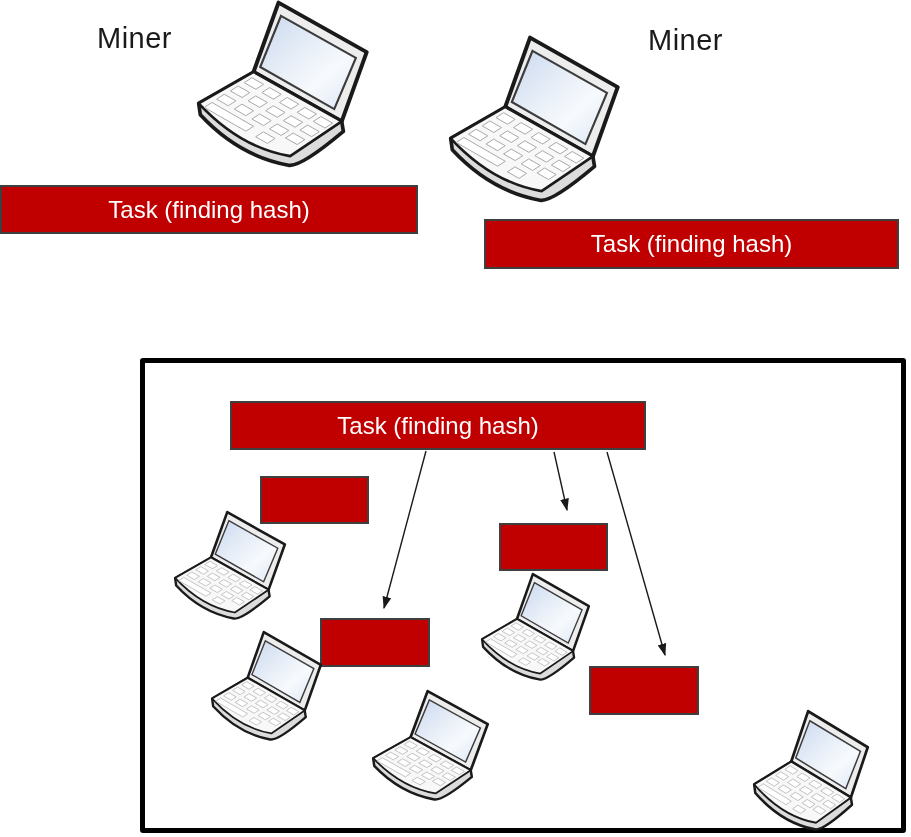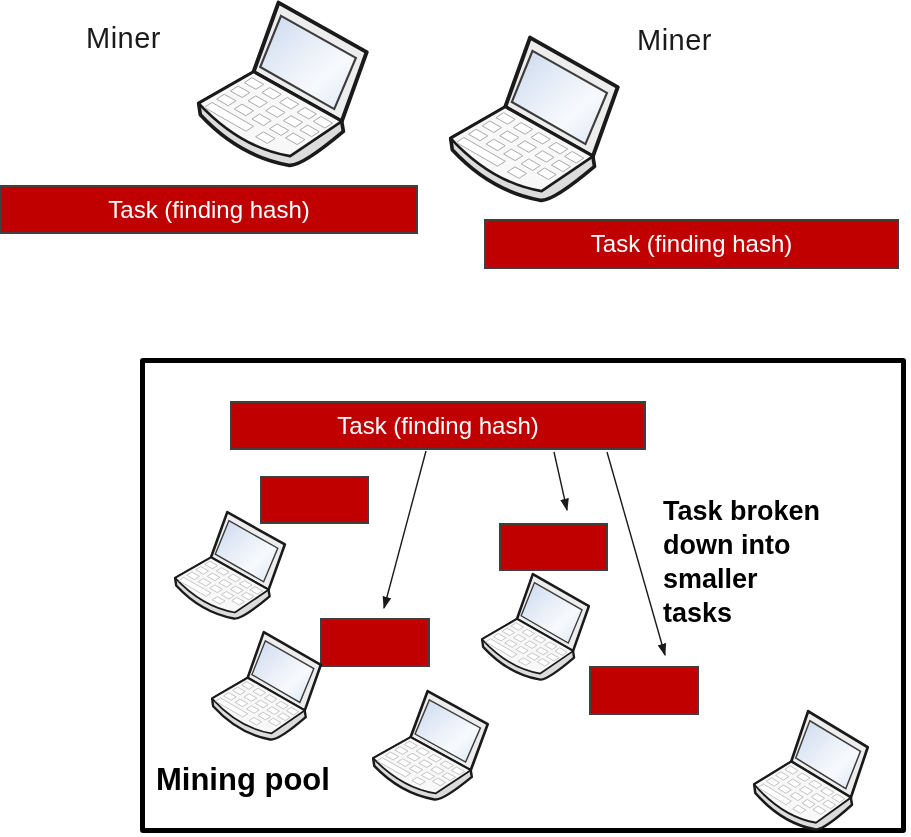--- a/index.html
+++ b/index.html
@@ -2,21 +2,21 @@
 <html style="--task-fill: #c00000; --task-border: #3f3f3f; --pool-border: #000000; --arrow: #1a1a1a; --text: #1a1a1a;"><head>
 <meta charset="utf-8">
 <style>
   html,body { margin:0; padding:0; background:#ffffff; }
   body { font-family: "Liberation Sans", sans-serif; }
   .canvas {
     position:relative; width:911px; height:837px; overflow:hidden; background:#fff;
     color: var(--text, #1a1a1a);
   }
   .miner-label {
-    position:absolute; font-size:29px; color:var(--text,#1a1a1a); letter-spacing:0.5px;
+    position:absolute; font-size:29px; color:var(--text,#1a1a1a); letter-spacing:0.5px;margin-left:11px;
   }
   .task-banner {
     position:absolute; box-sizing:border-box;
     background:var(--task-fill,#c00000);
     border:2px solid var(--task-border,#3f3f3f);
     color:#ffffff; font-size:24px;
     display:flex; align-items:center; justify-content:center;text-align:center;
   }
   .subtask {
     position:absolute; box-sizing:border-box;
@@ -129,19 +129,14 @@
   <svg class="laptop" style="left:481px; top:573px; width:110px; height:107px;" viewBox="0 0 104 100" preserveAspectRatio="none">
       <use href="#laptop-shape"></use>
     </svg>
   <svg class="laptop" style="left:372px; top:690px; width:118px; height:110px;" viewBox="0 0 104 100" preserveAspectRatio="none">
       <use href="#laptop-shape"></use>
     </svg>
   <svg class="laptop" style="left:753px; top:710px; width:117px; height:120px;" viewBox="0 0 104 100" preserveAspectRatio="none">
       <use href="#laptop-shape"></use>
     </svg>
 
-  <div class="note">Task broken
-down into
-smaller
-tasks</div>
-  <div class="pool-label">Mining pool</div>
 
 </div>
 
 </body></html>

